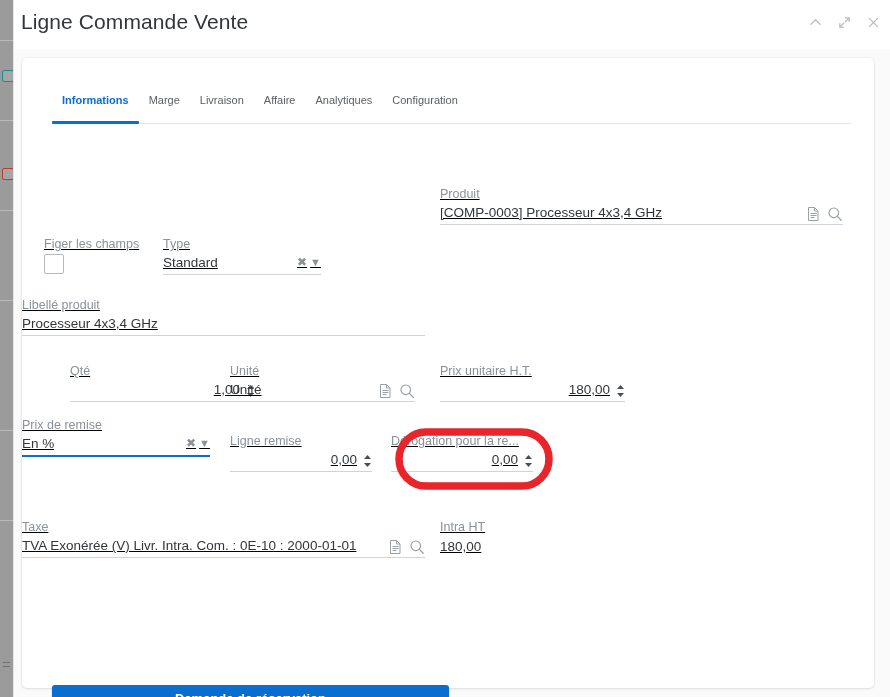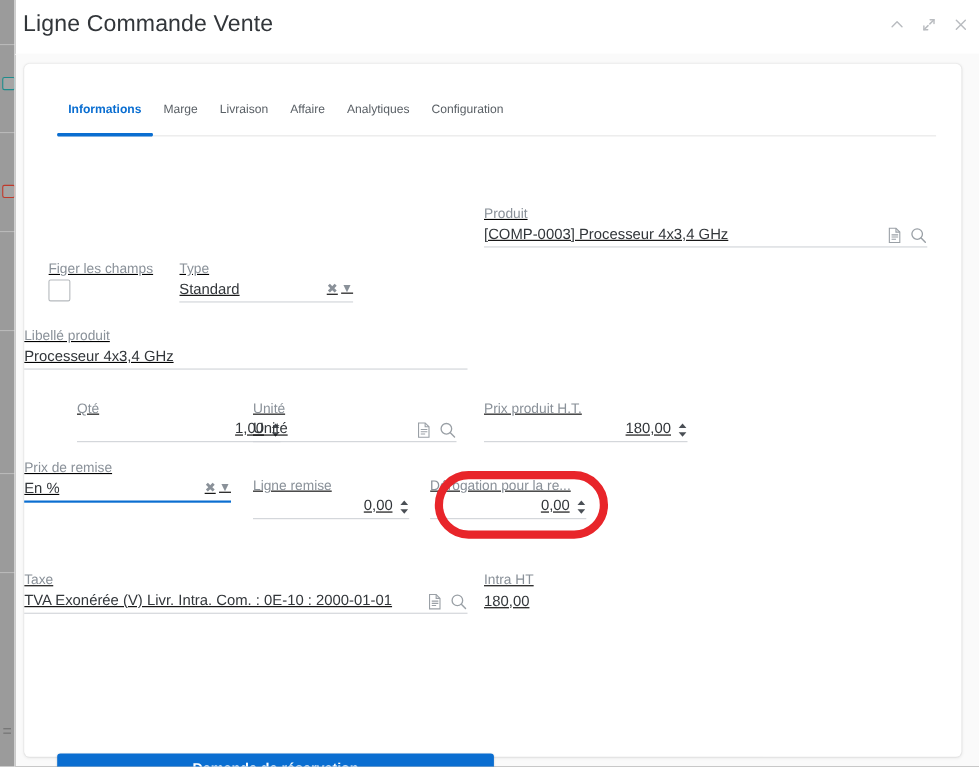--- a/index.html
+++ b/index.html
@@ -253,21 +253,21 @@
                   <svg width="16" height="16" viewBox="0 0 16 16">
                     <circle cx="6.8" cy="6.8" r="4.8" fill="none" stroke="#9aa0a6" stroke-width="1.2"></circle>
                     <path d="M10.4 10.4 L14.2 14.2" stroke="#9aa0a6" stroke-width="1.3" stroke-linecap="round"></path>
                   </svg>
                 </span>
               </span>
             </div>
           </div>
 
           <div class="field" style="left:418px;top:240px;width:185px;">
-            <span class="flabel">Prix produit H.T.</span>
+            <span class="flabel">Prix unitaire H.T.</span>
             <div class="fline">
               <span class="fval right">180,00</span>
               <span class="stepper">
                 <svg width="9" height="14" viewBox="0 0 9 14">
                   <path d="M4.5 1 L8 5 L1 5 Z" fill="#4a4f55"></path>
                   <path d="M4.5 13 L8 9 L1 9 Z" fill="#4a4f55"></path>
                 </svg>
               </span>
             </div>
           </div>

